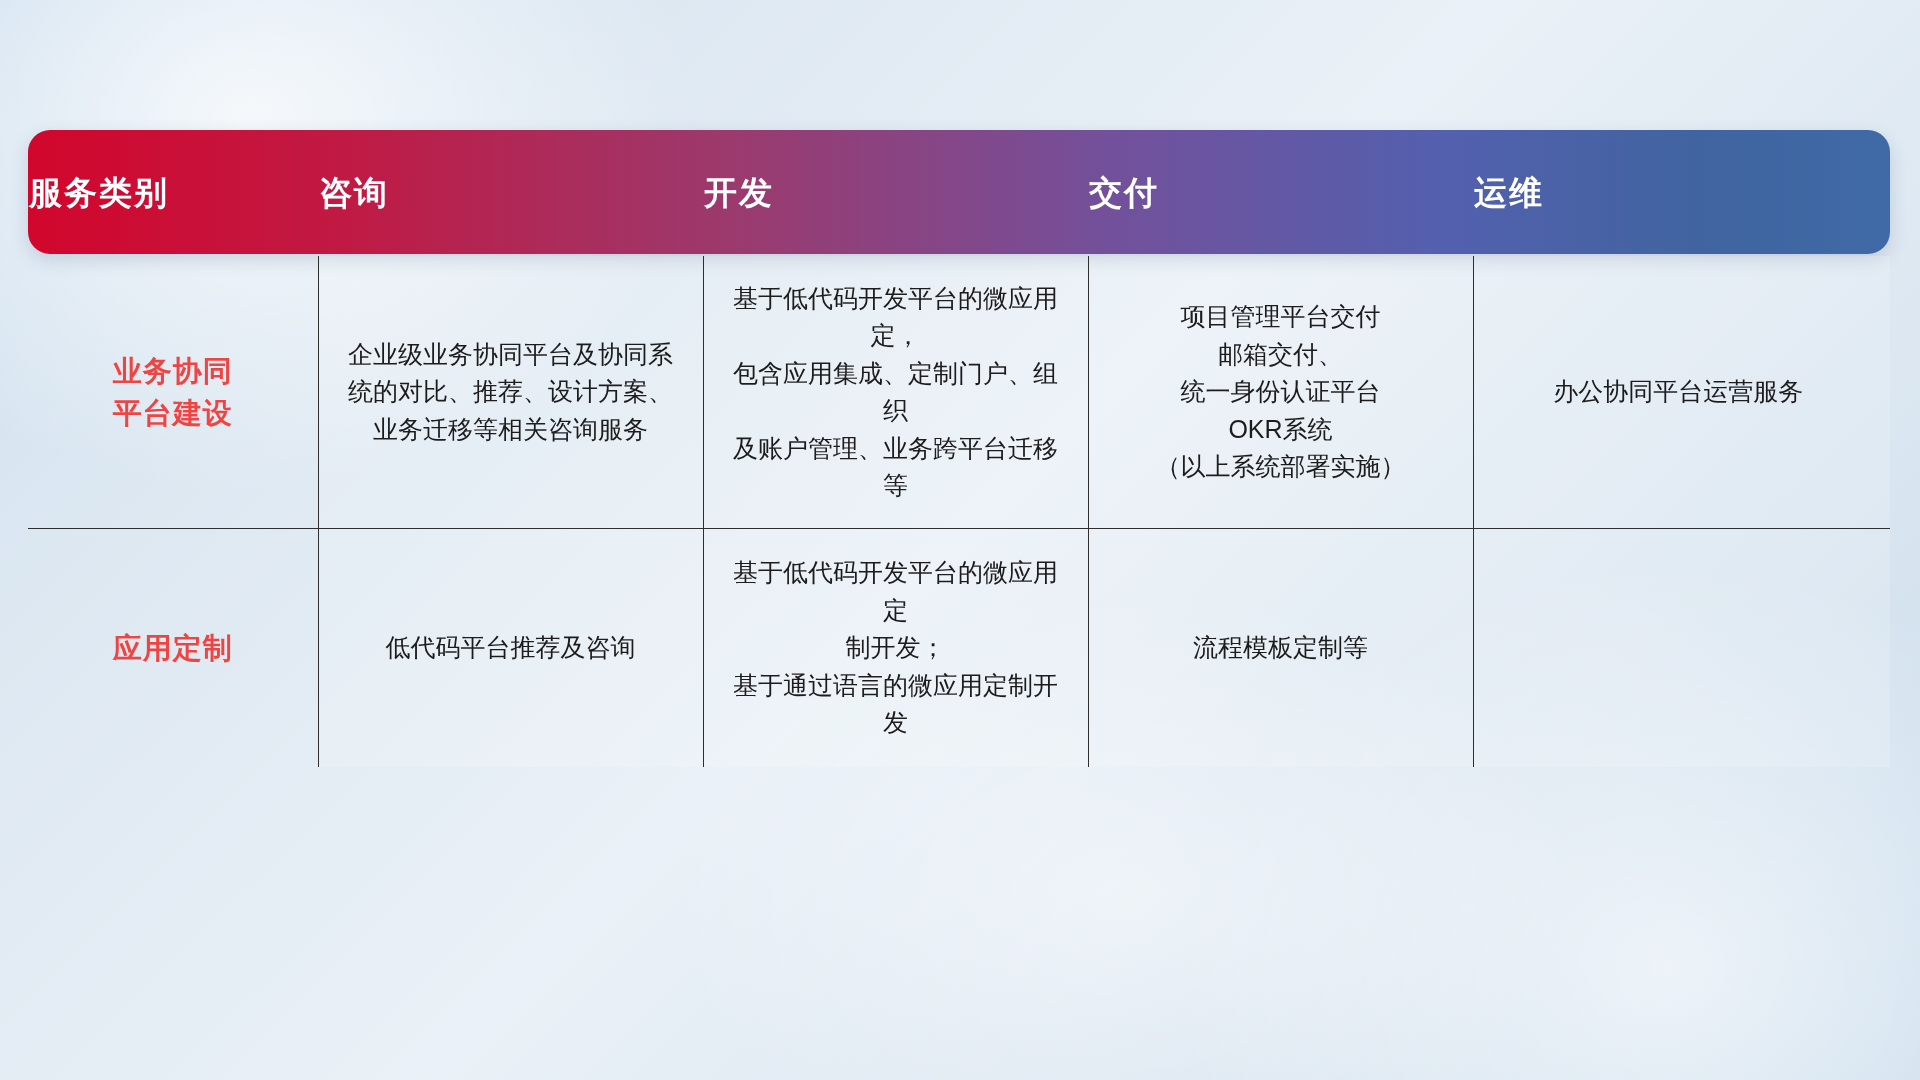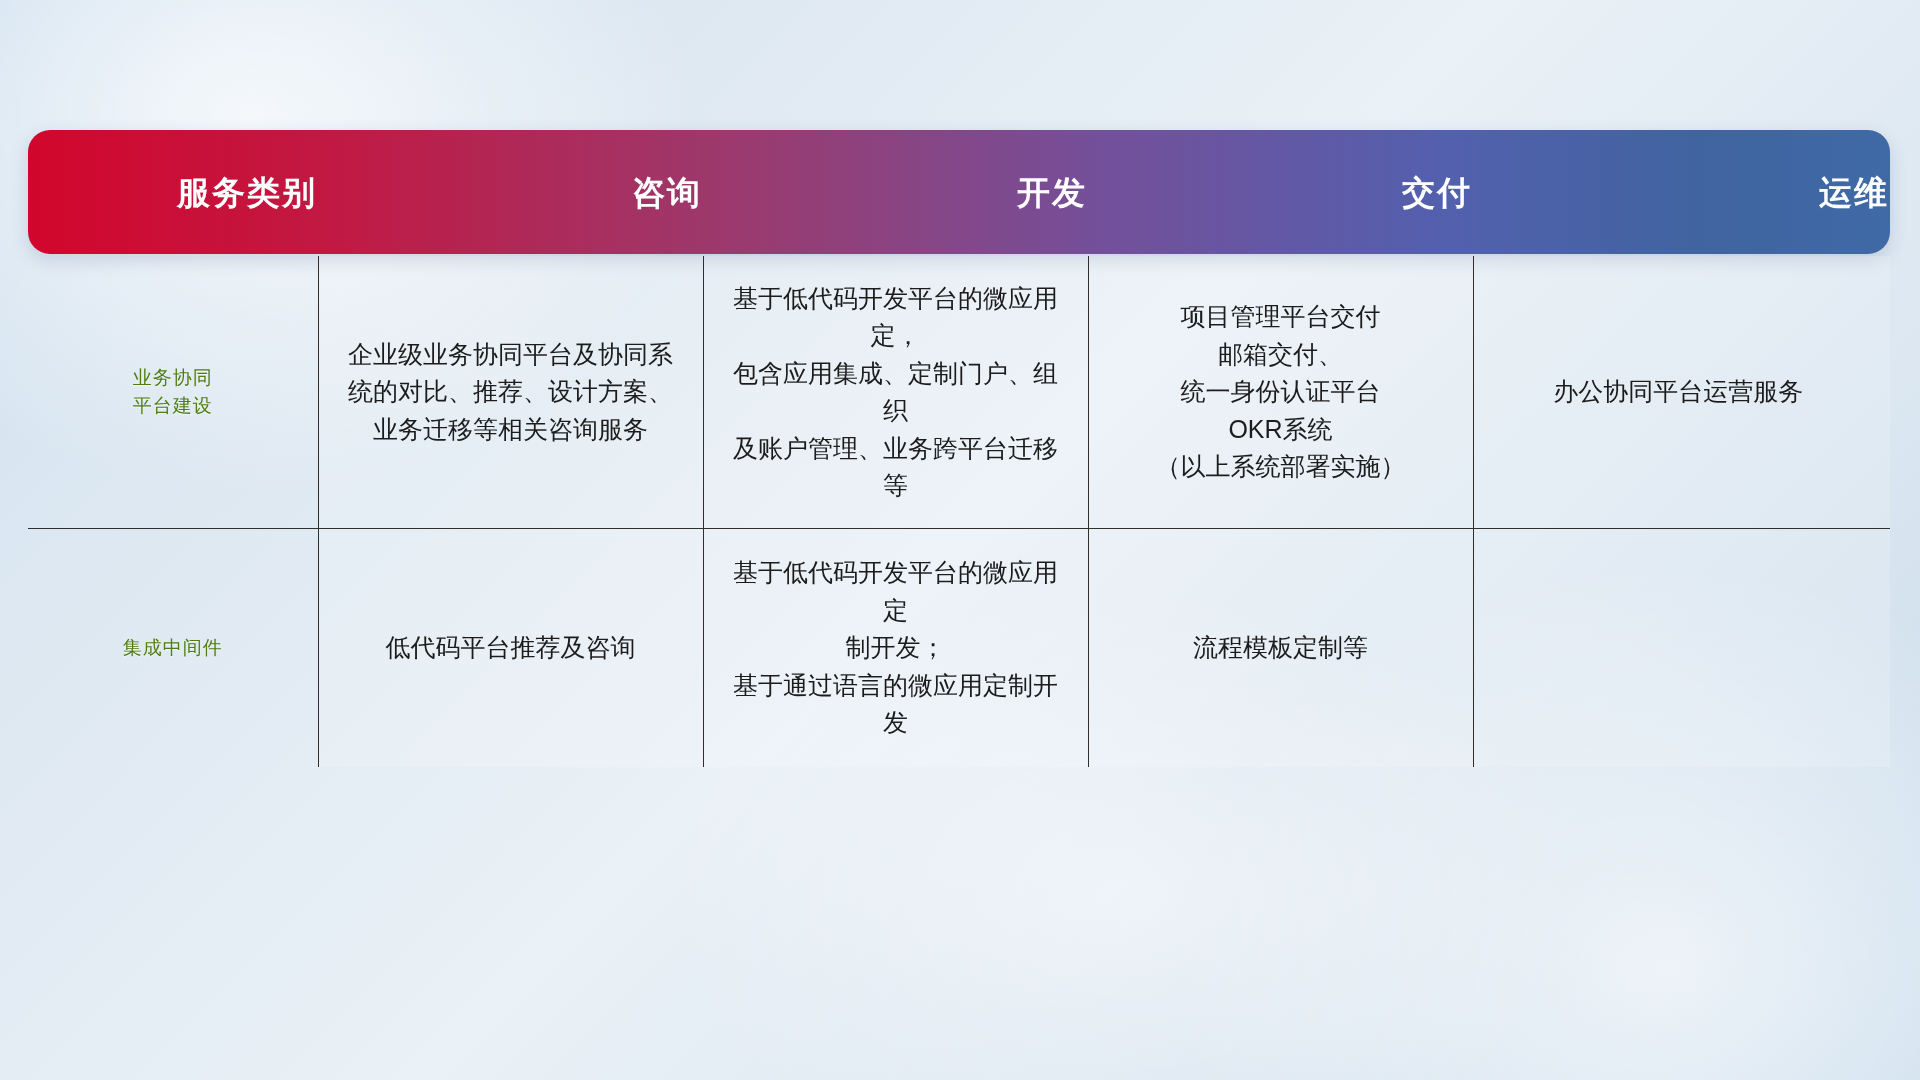--- a/index.html
+++ b/index.html
@@ -49,21 +49,21 @@
     border-collapse: collapse;
     table-layout: fixed;
   }
 
   thead th {
     height: 124px;
     color: #ffffff;
     font-size: 33px;
     font-weight: bold;
     letter-spacing: 2px;
-    text-align: right;
+    text-align: left;
     vertical-align: middle;
     border: none;
     position: relative;
   }
 
   
   thead tr {
     position: relative;
   }
   .header-band {
@@ -83,23 +83,23 @@
     text-align: center;
     font-size: 25px;
     line-height: 1.5;
     color: #1c1c1c;
     padding: 18px 20px;
     background: rgba(255,255,255,0.16);
   }
   tbody tr td:first-child {
     border-left: none;
     background: transparent;
-    color: #4d7c0f;
-    font-weight: normal;
-    font-size: 19px;
+    color: #ef4444;
+    font-weight: bold;
+    font-size: 29px;
     line-height: 1.45;
     letter-spacing: 1px;
     text-shadow: 0 1px 0 rgba(255,255,255,0.6);
   }
   tbody tr td:last-child {
     border-right: none;
     padding-left: 13px;
   }
   tbody tr:first-child td {
     border-top: none;
@@ -176,21 +176,21 @@
 统一身份认证平台
 OKR系统
 （以上系统部署实施）</span>
           </td>
         <td>
             <span class="cell-text">办公协同平台运营服务</span>
           </td>
       </tr>
       <tr class="row-3">
         <td>
-            <span class="cat-text">集成中间件</span>
+            <span class="cat-text">应用定制</span>
           </td>
         <td>
             <span class="cell-text">低代码平台推荐及咨询</span>
           </td>
         <td>
             <span class="cell-text">基于低代码开发平台的微应用定
 制开发；
 基于通过语言的微应用定制开发</span>
           </td>
         <td>

